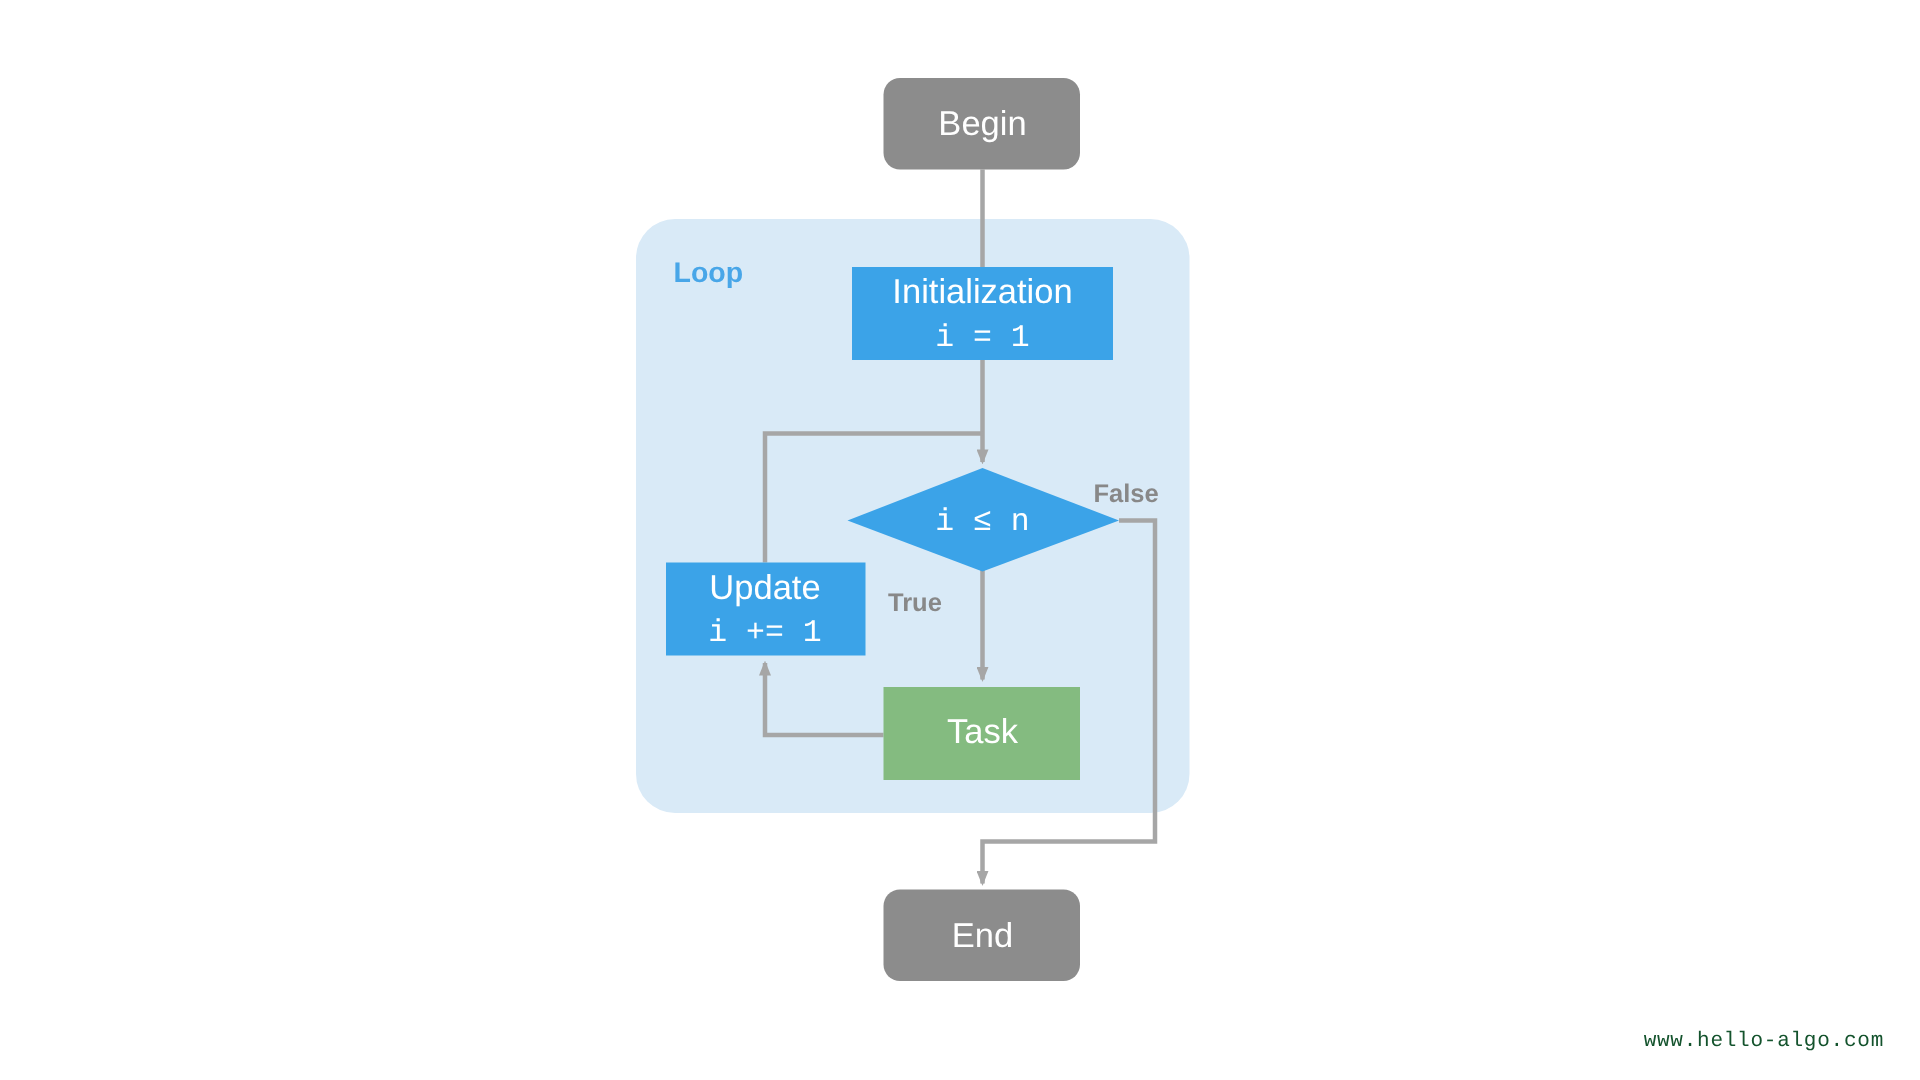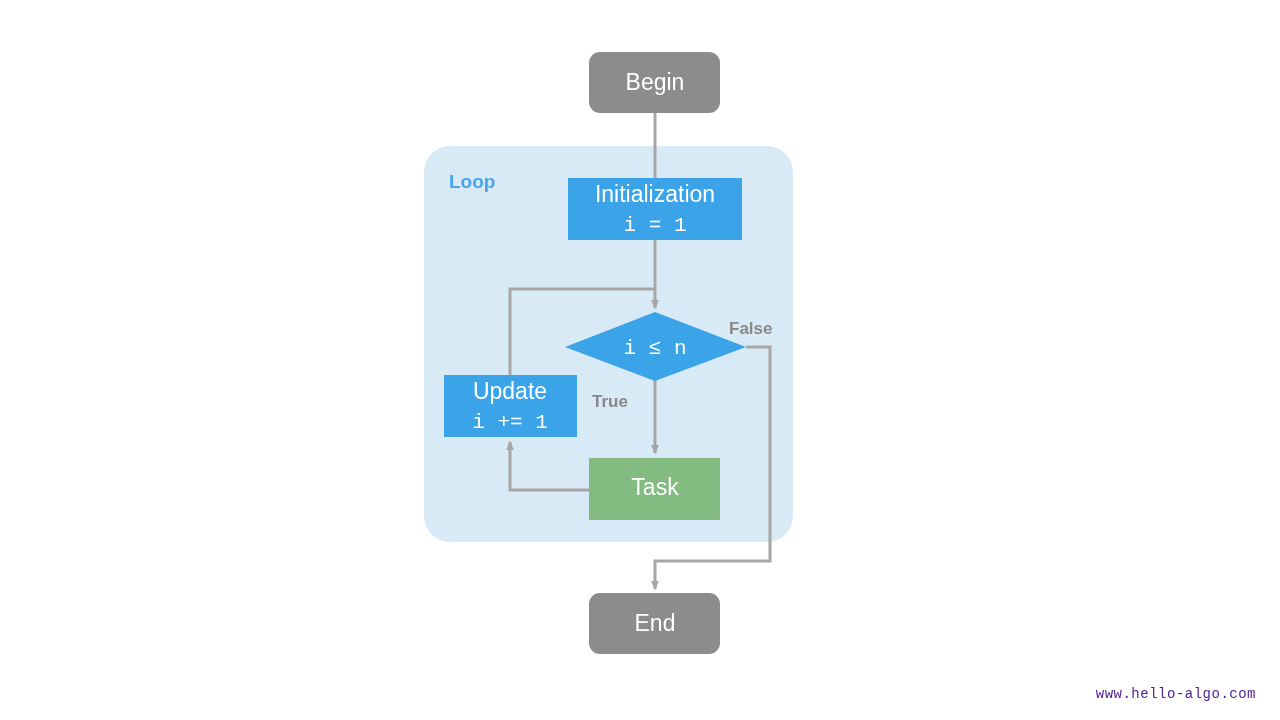--- a/index.html
+++ b/index.html
@@ -54,21 +54,21 @@
     fill: #48a6e8;
     dominant-baseline: middle;
   }
   .watermark {
     position: absolute;
     right: 24px;
     bottom: 18px;
     font-family: "Liberation Mono", monospace;
     font-size: 14px;
     letter-spacing: 0.5px;
-    color: #4c1d95;
+    color: #14532d;
     white-space: nowrap;
     user-select: none;
   }
 </style>
 </head>
 <body>
 
 <div id="canvas">
 
   <svg class="flow" viewBox="0 0 1280 720">

